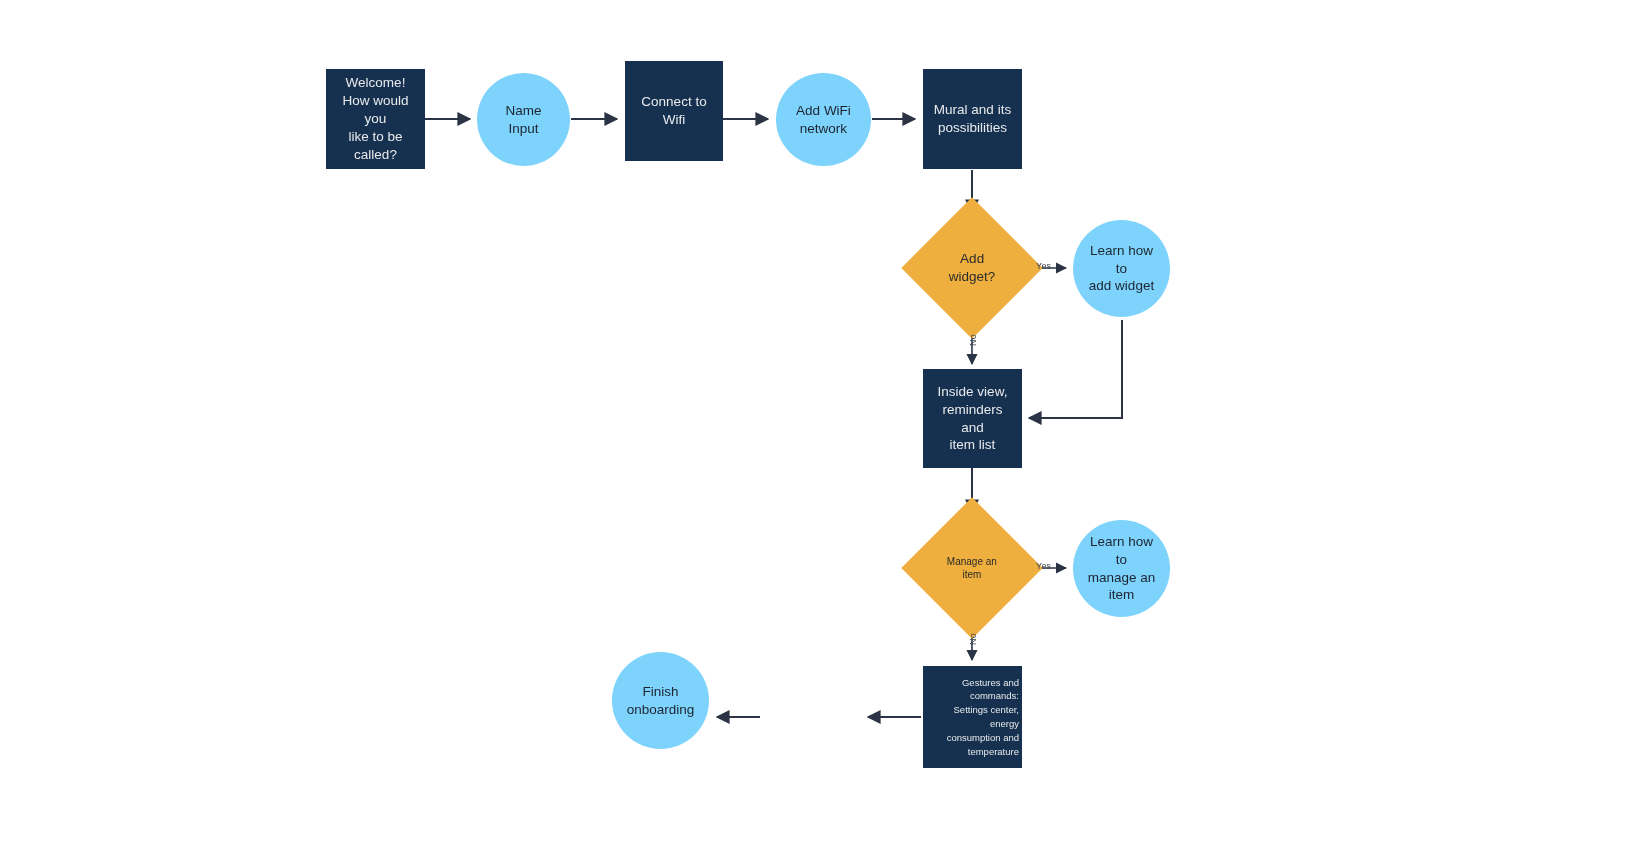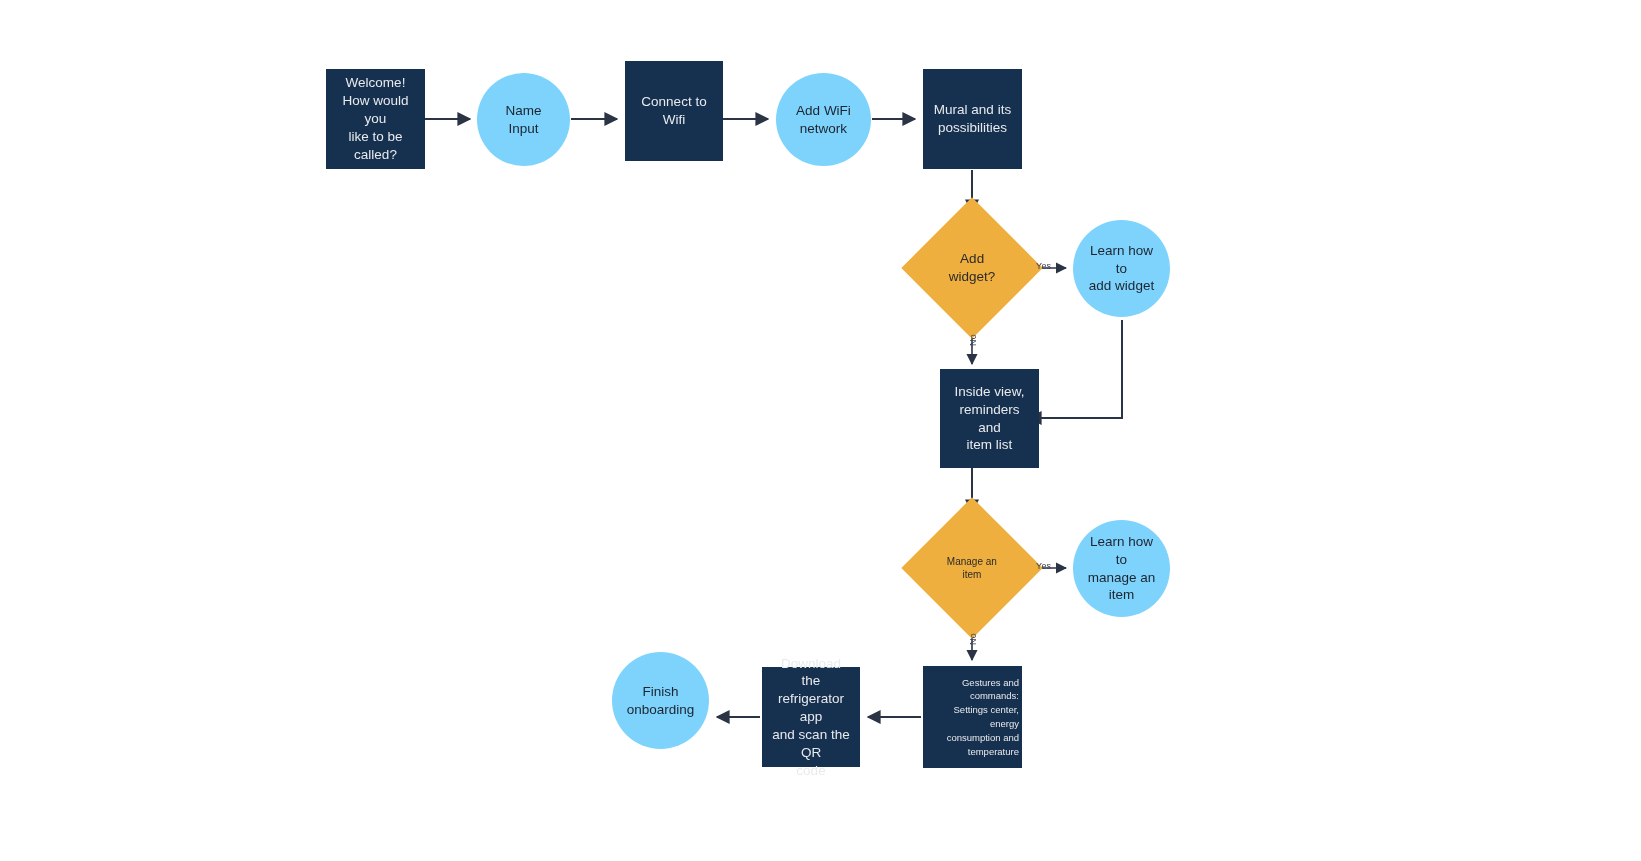--- a/index.html
+++ b/index.html
@@ -84,21 +84,21 @@
   <div class="node dec" style="left:922px;top:218px;">
     <span class="lbl">Add
 widget?</span>
   </div>
 
   <div class="node term" style="left:1073px;top:220px;width:97px;height:97px;">
     <span class="lbl">Learn how to
 add widget</span>
   </div>
 
-  <div class="node proc" style="left:923px;top:369px;width:99px;height:99px;margin-left:17px;">
+  <div class="node proc" style="left:923px;top:369px;width:99px;height:99px;">
     <span class="lbl">Inside view,
 reminders and
 item list</span>
   </div>
 
   <div class="node dec small" style="left:922px;top:518px;">
     <span class="lbl">Manage an
 item</span>
   </div>
 
@@ -109,26 +109,20 @@
   </div>
 
   <div class="node proc" style="left:923px;top:666px;width:99px;height:102px;">
     <span class="lbl" style="font-size:9.5px;line-height:1.45;padding:0 3px;text-align:right;">Gestures and
 commands:
 Settings center, energy
 consumption and
 temperature</span>
   </div>
 
-  <div class="node proc" style="left:762px;top:667px;width:98px;height:100px;">
-    <span class="lbl">Download the
-refrigerator app
-and scan the QR
-code</span>
-  </div>
 
   <div class="node term" style="left:612px;top:652px;width:97px;height:97px;">
     <span class="lbl">Finish
 onboarding</span>
   </div>
 
   <span class="elabel" style="left:1036px;top:261px;">Yes</span>
   <span class="elabel vert" style="left:967px;top:335px;">No</span>
   <span class="elabel" style="left:1036px;top:561px;">Yes</span>
   <span class="elabel vert" style="left:967px;top:634px;">No</span>

